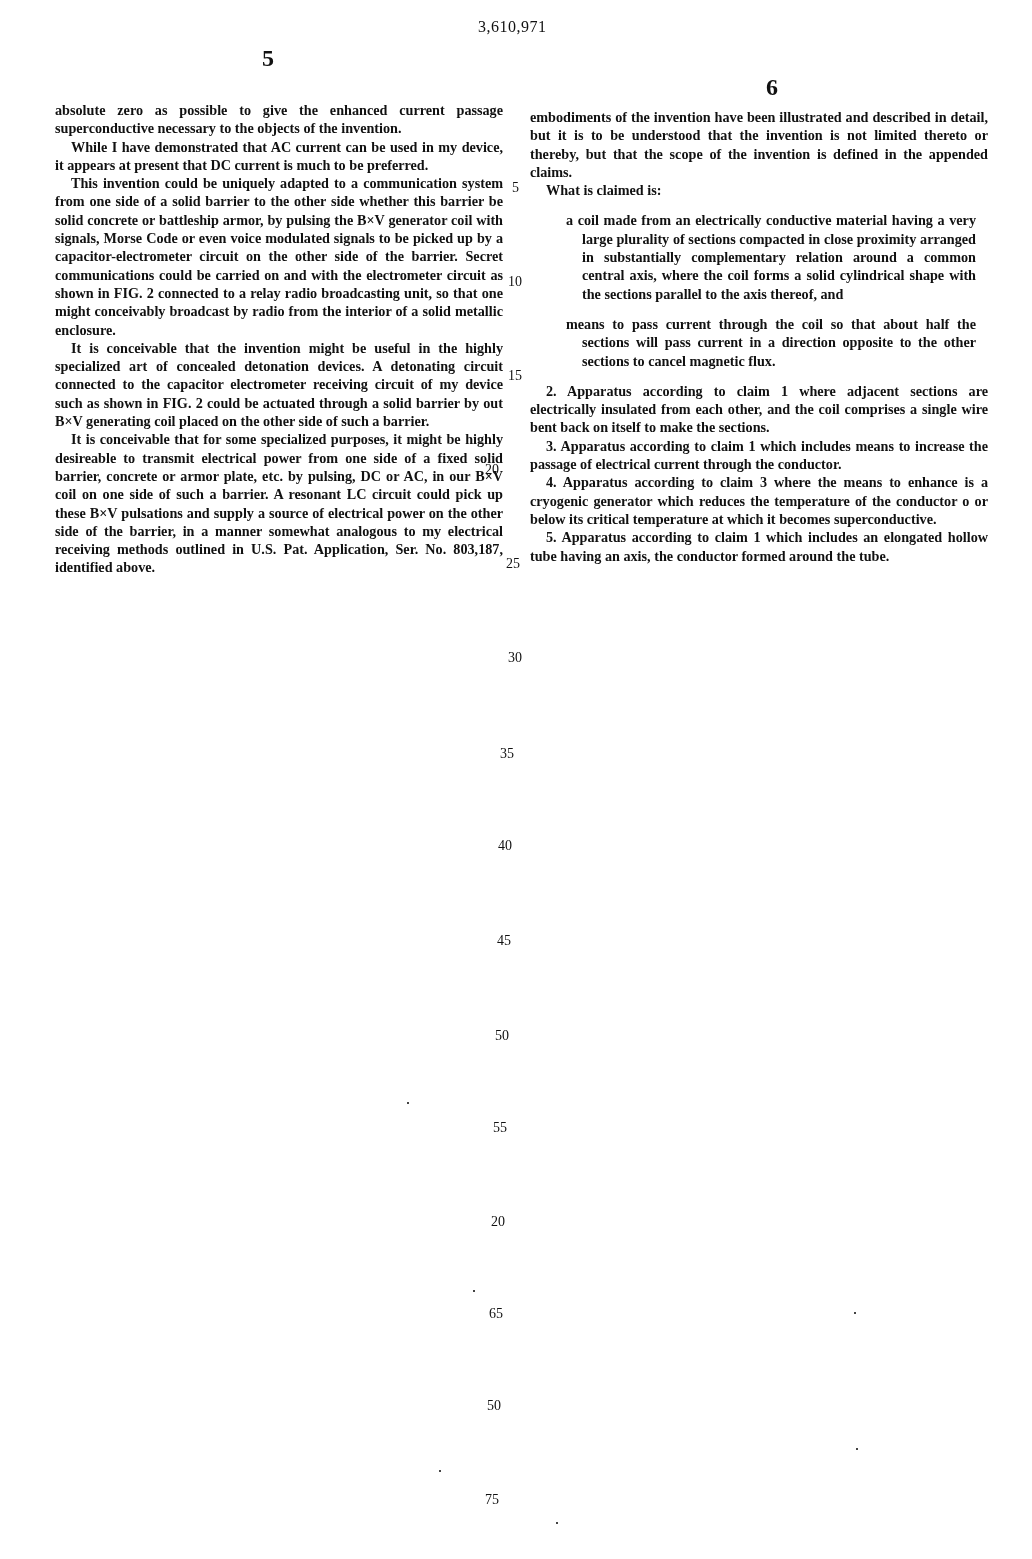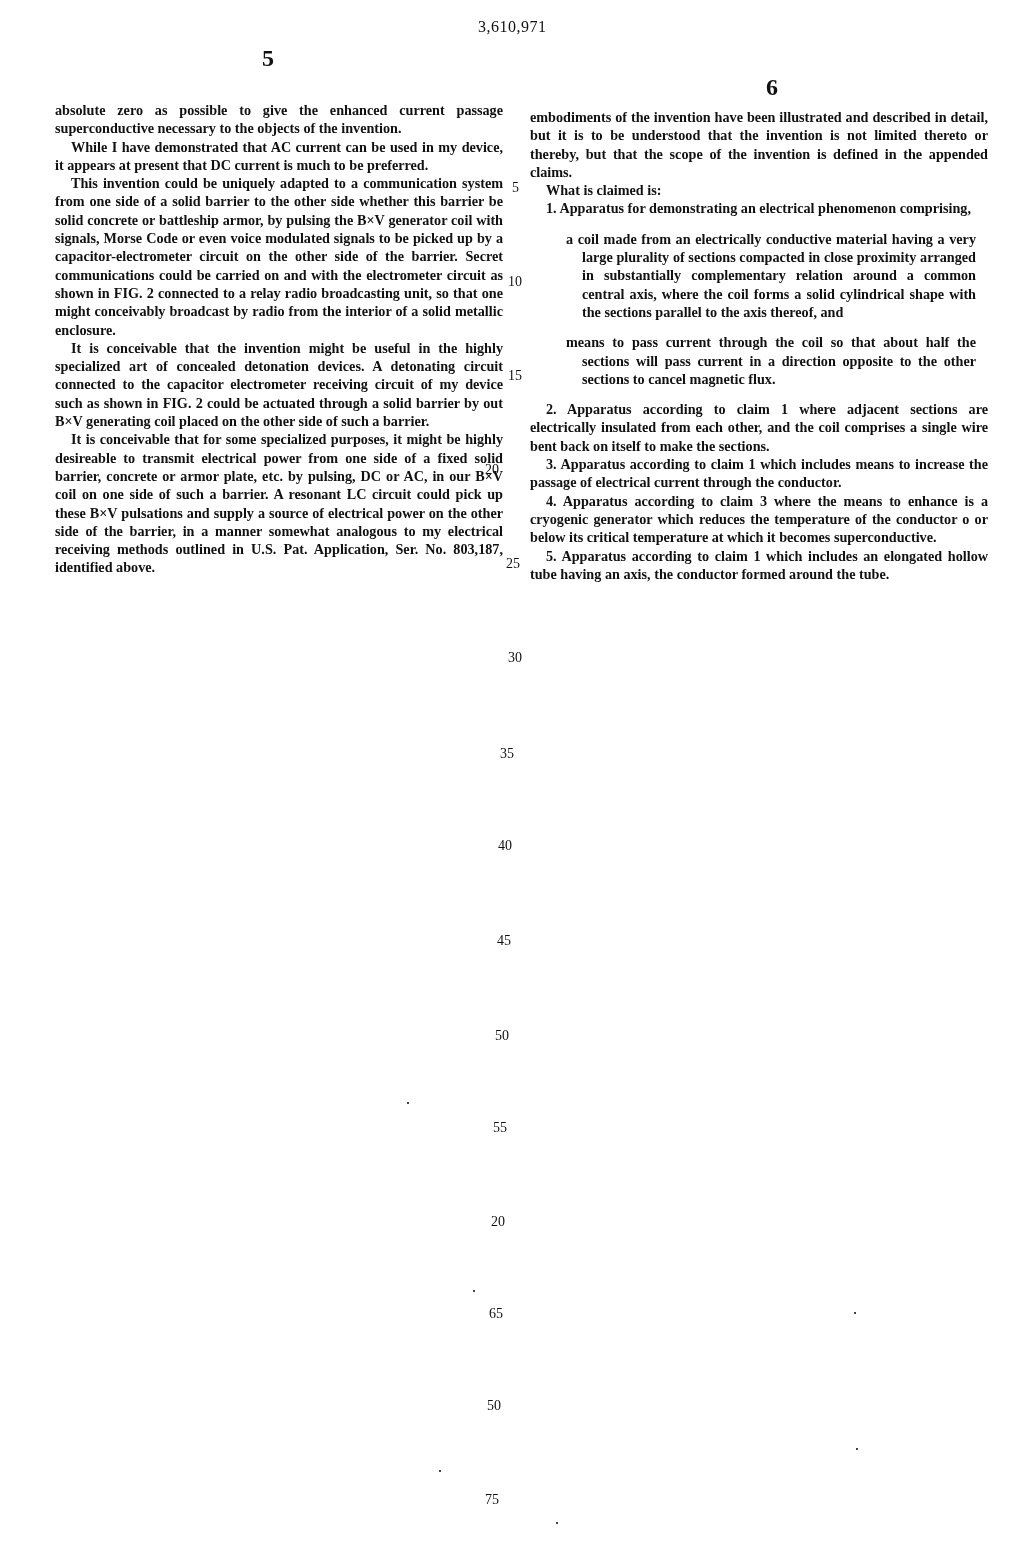--- a/index.html
+++ b/index.html
@@ -32,24 +32,20 @@
     <p class="para">While I have demonstrated that AC current can be used in my device, it appears at present that DC current is much to be preferred.</p>
     <p class="para">This invention could be uniquely adapted to a communication system from one side of a solid barrier to the other side whether this barrier be solid concrete or battleship armor, by pulsing the B×V generator coil with signals, Morse Code or even voice modulated signals to be picked up by a capacitor-electrometer circuit on the other side of the barrier. Secret communications could be carried on and with the electrometer circuit as shown in FIG. 2 connected to a relay radio broadcasting unit, so that one might conceivably broadcast by radio from the interior of a solid metallic enclosure.</p>
     <p class="para">It is conceivable that the invention might be useful in the highly specialized art of concealed detonation devices. A detonating circuit connected to the capacitor electrometer receiving circuit of my device such as shown in FIG. 2 could be actuated through a solid barrier by out B×V generating coil placed on the other side of such a barrier.</p>
     <p class="para">It is conceivable that for some specialized purposes, it might be highly desireable to transmit electrical power from one side of a fixed solid barrier, concrete or armor plate, etc. by pulsing, DC or AC, in our B×V coil on one side of such a barrier. A resonant LC circuit could pick up these B×V pulsations and supply a source of electrical power on the other side of the barrier, in a manner somewhat analogous to my electrical receiving methods outlined in U.S. Pat. Application, Ser. No. 803,187, identified above.</p>
   </div>
 
   <div class="column right">
     <p class="para noindent">embodiments of the invention have been illustrated and described in detail, but it is to be understood that the invention is not limited thereto or thereby, but that the scope of the invention is defined in the appended claims.</p>
     <p class="para">What is claimed is:</p>
 
-    <p class="para">
-      <span>1.</span>
-      <span>Apparatus for demonstrating an electrical phenomenon comprising,</span>
-    </p>
     <p class="claim-sub">a coil made from an electrically conductive material having a very large plurality of sections compacted in close proximity arranged in substantially complementary relation around a common central axis, where the coil forms a solid cylindrical shape with the sections parallel to the axis thereof, and</p>
     <p class="claim-sub">means to pass current through the coil so that about half the sections will pass current in a direction opposite to the other sections to cancel magnetic flux.</p>
 
     <p class="para">
       <span>2.</span>
       <span>Apparatus according to claim 1 where adjacent sections are electrically insulated from each other, and the coil comprises a single wire bent back on itself to make the sections.</span>
     </p>
     <p class="para">
       <span>3.</span>
       <span>Apparatus according to claim 1 which includes means to increase the passage of electrical current through the conductor.</span>

